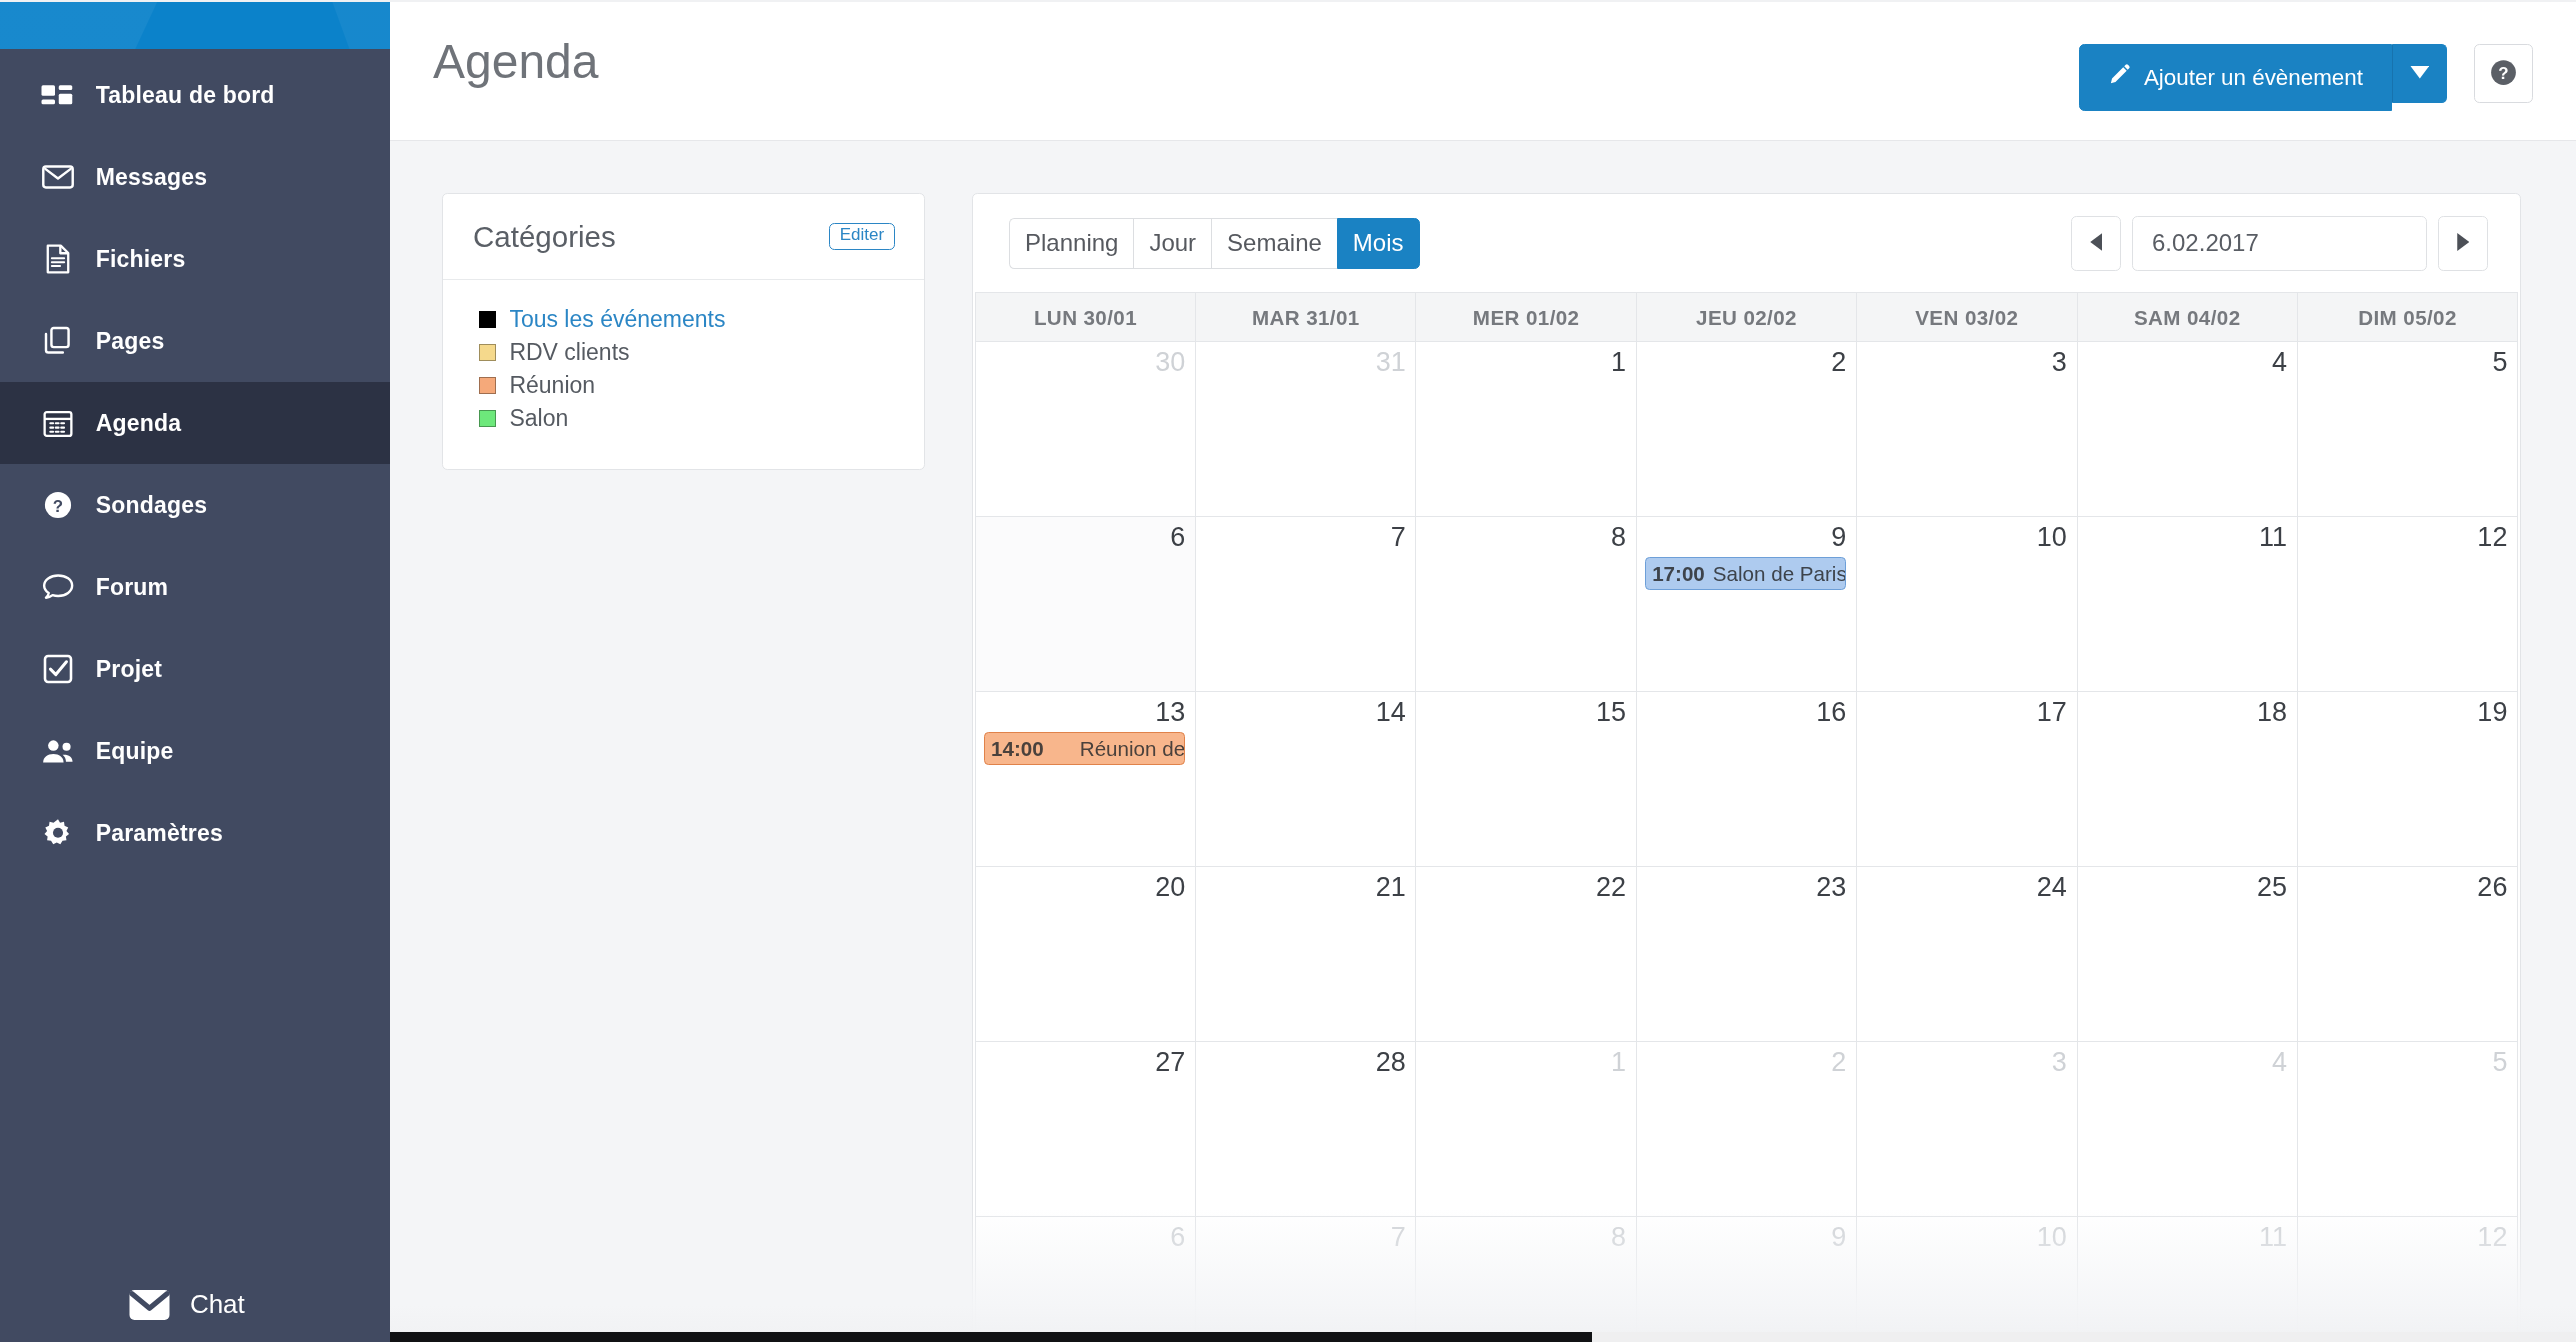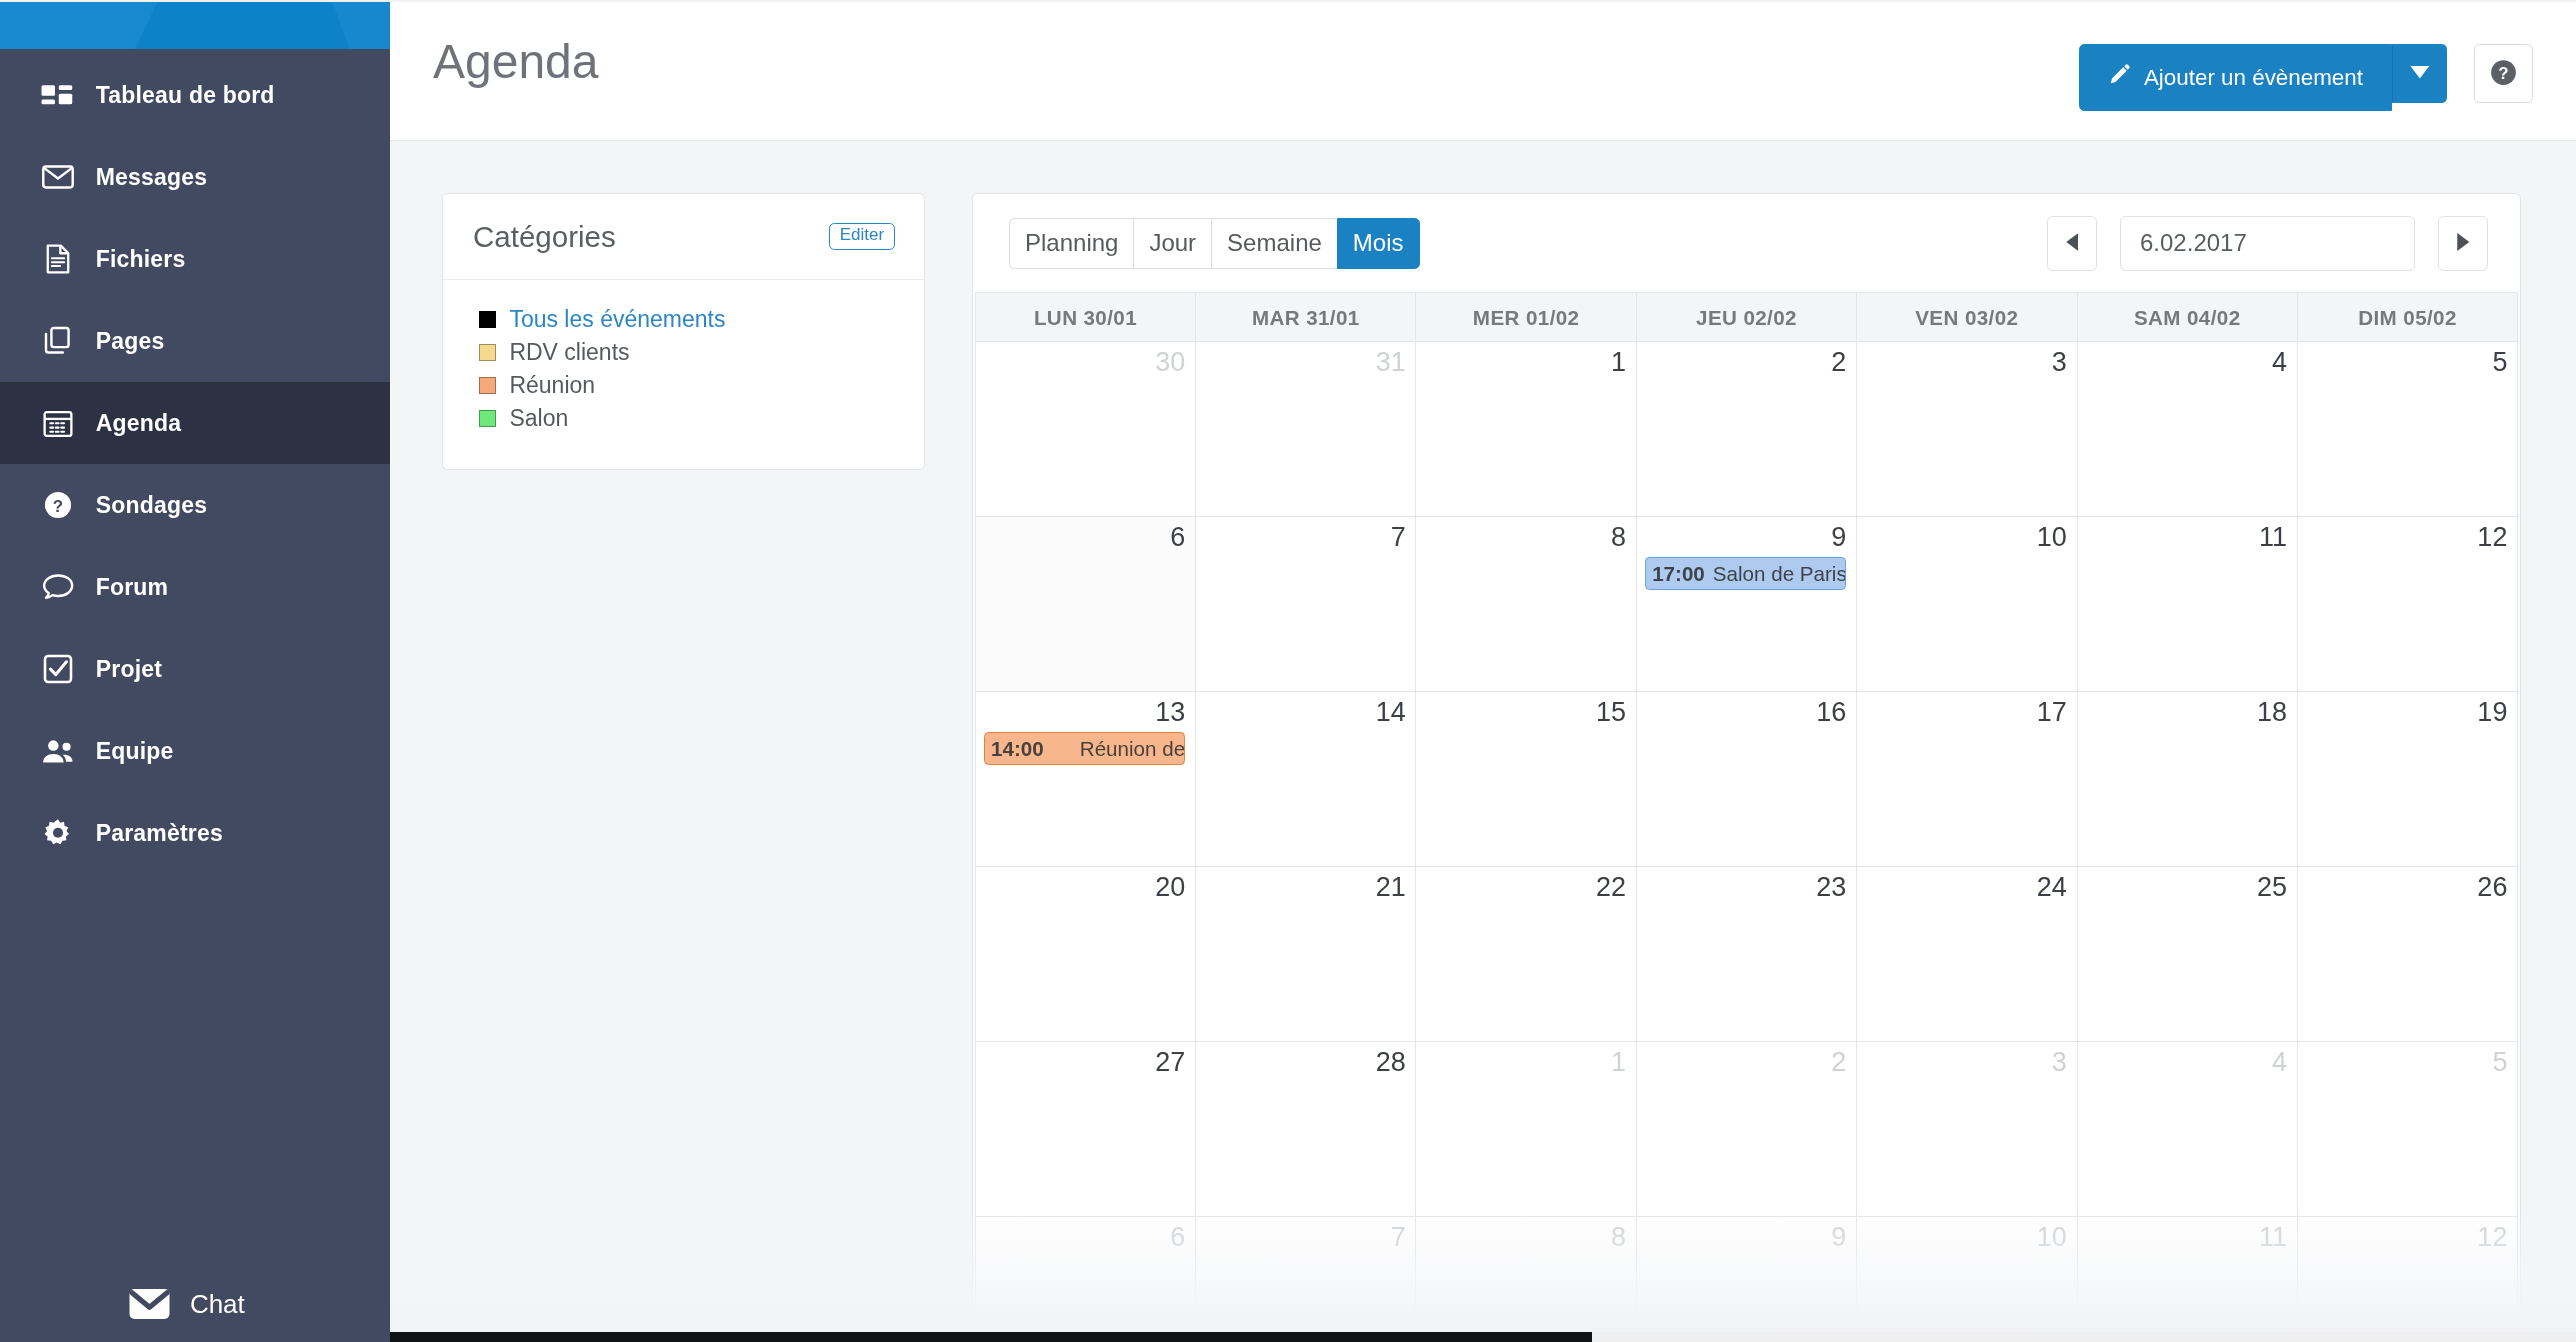--- a/index.html
+++ b/index.html
@@ -44,21 +44,21 @@
     width: 36px; height: 30px;
     flex: 0 0 36px;
     margin-right: 19.7px;
     display: flex; align-items: center; justify-content: flex-start;
     color: #fff;
   }
   .nav-ico svg { display: block; }
   .chat-block {
     position: absolute;
     left: 0; right: 16px; bottom: 23px;
-    display: flex; align-items: flex-start; justify-content: center;
+    display: flex; align-items: center; justify-content: center;
     color: #fff; cursor: pointer;
   }
   .chat-ico { margin-right: 19.7px; display: flex; align-items: center; }
   .chat-label { font-size: 26px; }
 
   
   #main {
     flex: 1 1 auto; height: 1343px;
     background: #f4f5f7;
     display: flex; flex-direction: column;
@@ -194,21 +194,21 @@
     padding: 0 15px;
     height: 51px;
     display: flex; align-items: center;
     cursor: pointer;
     white-space: nowrap;
   }
   .viewtab:first-child { border-radius: 5.4px 0 0 5.4px; }
   .viewtab:last-child { border-right-width: 0.9px; border-radius: 0 5.4px 5.4px 0; }
   .viewtab.active { background: #1a82c3; border-color: #1a82c3; color: #fff; }
 
-  .datenav { display: flex; align-items: center; gap: 23px; }
+  .datenav { display: flex; align-items: center; gap: 11px; }
   .nav-btn {
     width: 50px; height: 55px;
     background: #fff;
     border: 0.9px solid #dfe1e4;
     border-radius: 5.4px;
     display: flex; align-items: center; justify-content: center;
     cursor: pointer;
     color: #4c5057;
   }
   .date-field {

